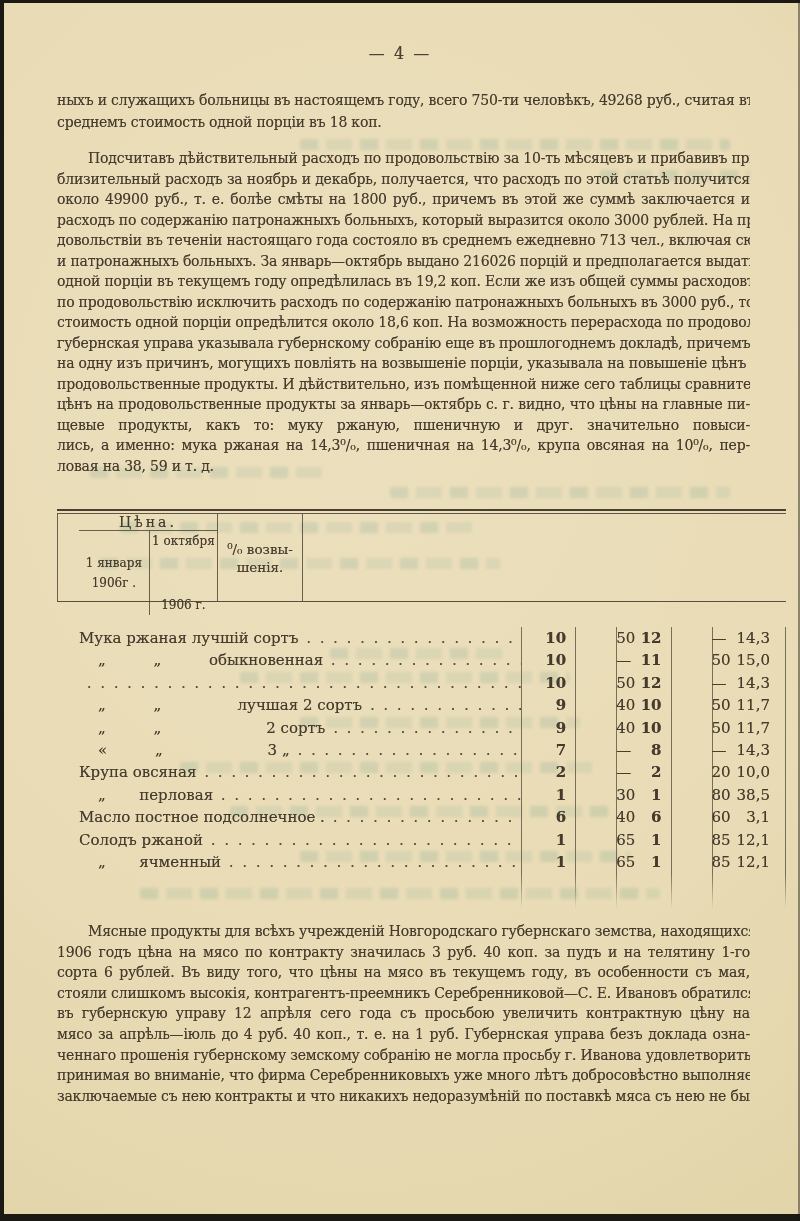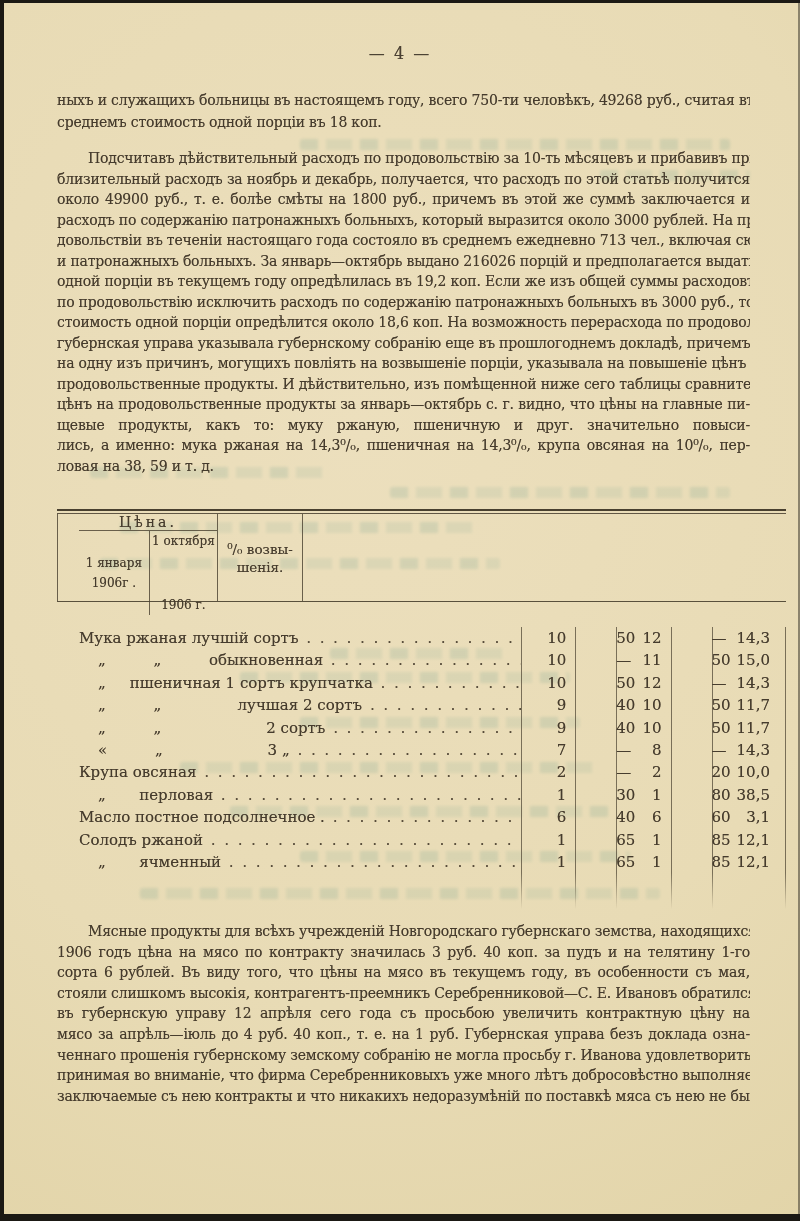--- a/index.html
+++ b/index.html
@@ -50,21 +50,21 @@
   .th-oct{width:79px;border-left:1px solid rgba(73,64,47,.8);gap:44px;}
   .th-pct{width:86px;border-left:1px solid rgba(73,64,47,.8);border-right:1px solid rgba(73,64,47,.8);
     display:flex;flex-direction:column;align-items:center;justify-content:center;
     font-size:13.5px;line-height:18px;}
   .tbody{padding-top:25px;}
   .trow{display:flex;align-items:flex-start;height:22.4px;line-height:22.4px;font-size:15px;}
   .c-name{width:491px;display:flex;align-items:baseline;overflow:hidden;padding-left:22px;}
   .c-name .nm{white-space:pre;}
   .leader{flex:1;overflow:hidden;white-space:pre;letter-spacing:9px;padding-left:8px;
     color:#564b3a;font-size:14px;}
-  .c-r{width:57px;text-align:right;padding-right:9px;border-left:1px solid rgba(73,64,47,.7);align-self:stretch;}
+  .c-r{width:57px;text-align:right;padding-right:9px;border-left:1px solid rgba(73,64,47,.7);align-self:stretch;font-weight:bold;}
   .c-k{width:24px;text-align:center;border-left:1px solid rgba(73,64,47,.7);align-self:stretch;padding-left:40px;}
   .c-k2{width:22px;}
   .c-pct{width:78px;text-align:right;padding-right:15px;
     border-left:1px solid rgba(73,64,47,.7);border-right:1px solid rgba(73,64,47,.7);align-self:stretch;}
   .trow.tail{height:40px;
     -webkit-mask-image:linear-gradient(to bottom,#000 0%,transparent 90%);
     mask-image:linear-gradient(to bottom,#000 0%,transparent 90%);}
 </style>
 </head>
 <body>
@@ -157,21 +157,20 @@
             </div>
             <div class="c-r">10</div>
             <div class="c-k">—</div>
             <div class="c-r">11</div>
             <div class="c-k c-k2">50</div>
             <div class="c-pct">15,0</div>
           </div>
 
           <div class="trow">
             <div class="c-name">
-              <span class="nm">    „     пшеничная 1 сортъ крупчатка</span>
               <span class="leader">............................................................</span>
             </div>
             <div class="c-r">10</div>
             <div class="c-k">50</div>
             <div class="c-r">12</div>
             <div class="c-k c-k2">—</div>
             <div class="c-pct">14,3</div>
           </div>
 
           <div class="trow">

